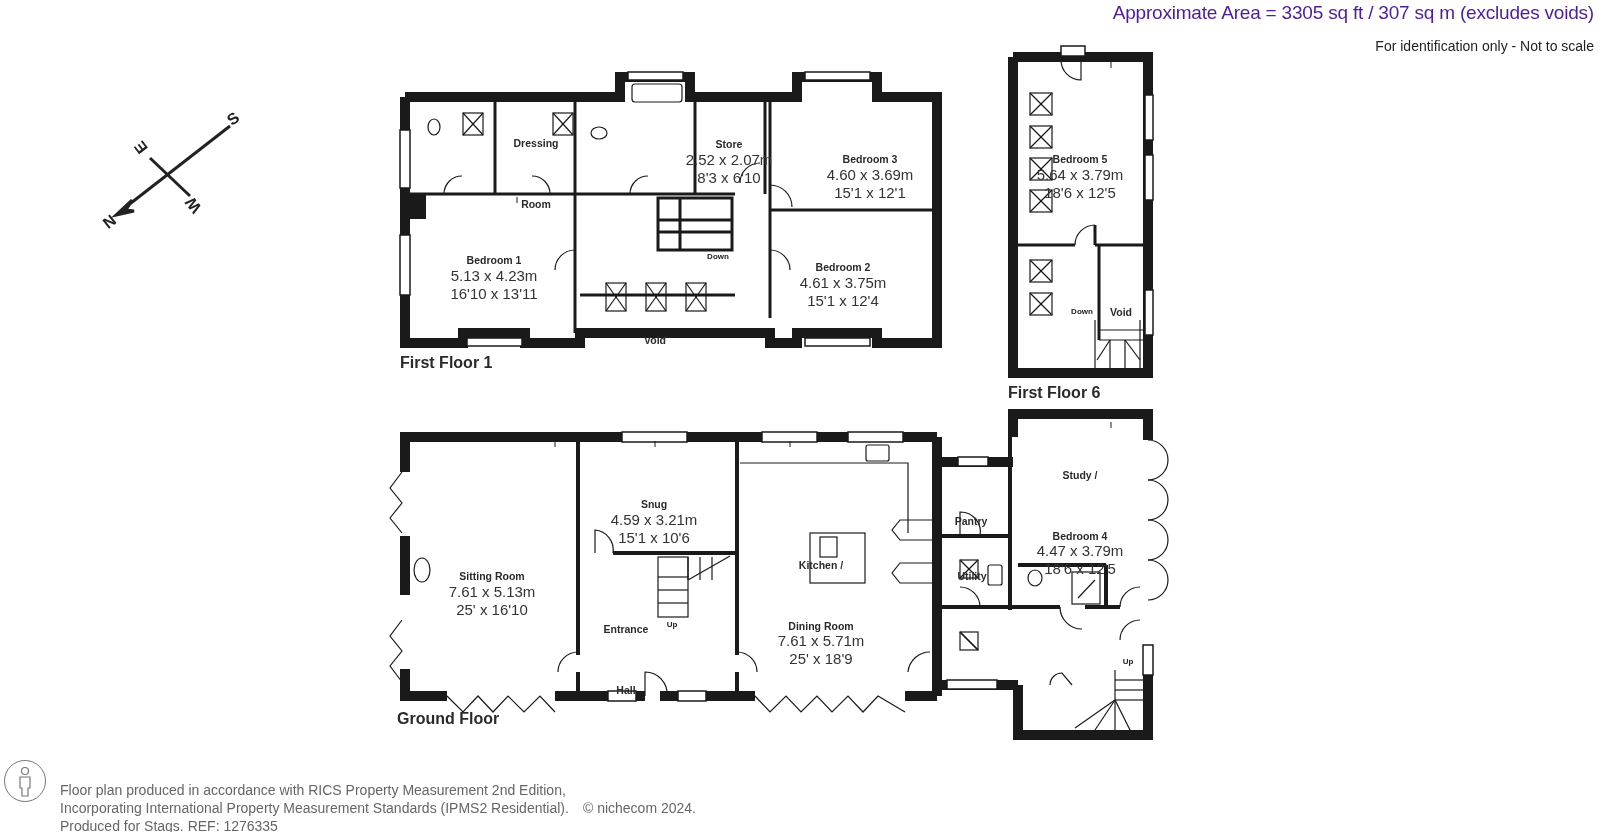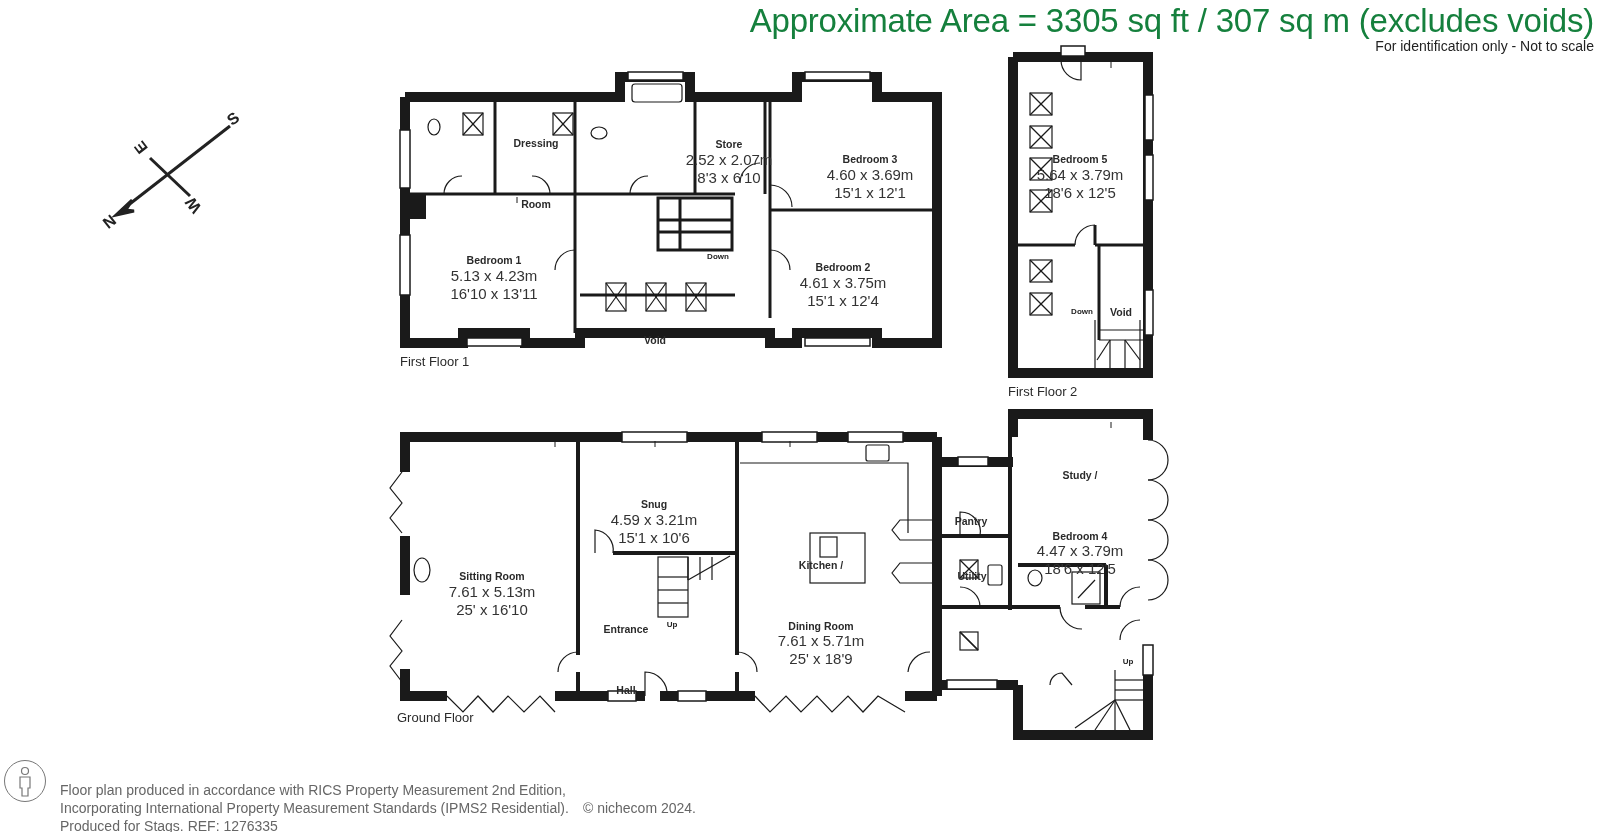--- a/index.html
+++ b/index.html
@@ -1,24 +1,24 @@
 <!DOCTYPE html>
 <html><head>
 <meta charset="utf-8">
 <style>
   html, body { margin:0; padding:0; background:#ffffff; }
   body { width:1608px; height:832px; position:relative; overflow:hidden; font-family:"Liberation Sans", sans-serif; color:#222; }
   .abs { position:absolute; }
-  .area-title { right:14px; top:2px; font-size:33px; color:#15803d; white-space:nowrap; letter-spacing:-0.2px; }
+  .area-title { right:14px; top:2px; font-size:19px; color:#4c1d95; white-space:nowrap; letter-spacing:-0.2px; }
   .scale-note { right:14px; top:38px; font-size:14px; color:#222; white-space:nowrap; }
   svg.plan { position:absolute; left:0; top:0; }
   .room { position:absolute; text-align:center; transform:translate(-50%,-50%); white-space:nowrap; line-height:1.2; }
   .room .name { font-weight:bold; font-size:10.5px; color:#2a2a2a;margin-top:48px; }
   .room .dim { font-size:15px; color:#333; }
-  .floor-label { font-weight:normal; font-size:13px; color:#2a2a2a; }
+  .floor-label { font-weight:bold; font-size:16px; color:#2a2a2a; }
   .small { font-size:8px; color:#222; font-weight:bold; }
   .compass-letter { position:absolute; font-weight:bold; font-size:16px; color:#222; }
   .footer { left:60px; top:753px; font-size:14px; color:#666; line-height:18px; white-space:nowrap;margin-top:28px; }
   .footer .brand { margin-left:14px; }
   .person-icon { left:4px; top:760px; width:40px; height:40px; border:1.5px solid #777; border-radius:50%; }
 </style>
 </head>
 <body>
 
 <div class="abs area-title">Approximate Area = 3305 sq ft / 307 sq m (excludes voids)</div>
@@ -294,21 +294,21 @@
 
 <div class="room" style="left:1080px; top:153px;">
   <div class="name">Bedroom 5</div>
   <div class="dim">5.64 x 3.79m</div>
   <div class="dim">18'6 x 12'5</div>
 </div>
 <div class="room" style="left:1121px; top:288px;">
   <div class="name">Void</div>
 </div>
 <div class="room small" style="left:1082px; top:312px;">Down</div>
-<div class="abs floor-label" style="left:1008px; top:384px;">First Floor 2</div>
+<div class="abs floor-label" style="left:1008px; top:384px;">First Floor 6</div>
 
 <div class="room" style="left:492px; top:570px;">
   <div class="name">Sitting Room</div>
   <div class="dim">7.61 x 5.13m</div>
   <div class="dim">25' x 16'10</div>
 </div>
 <div class="room" style="left:654px; top:498px;">
   <div class="name">Snug</div>
   <div class="dim">4.59 x 3.21m</div>
   <div class="dim">15'1 x 10'6</div>

